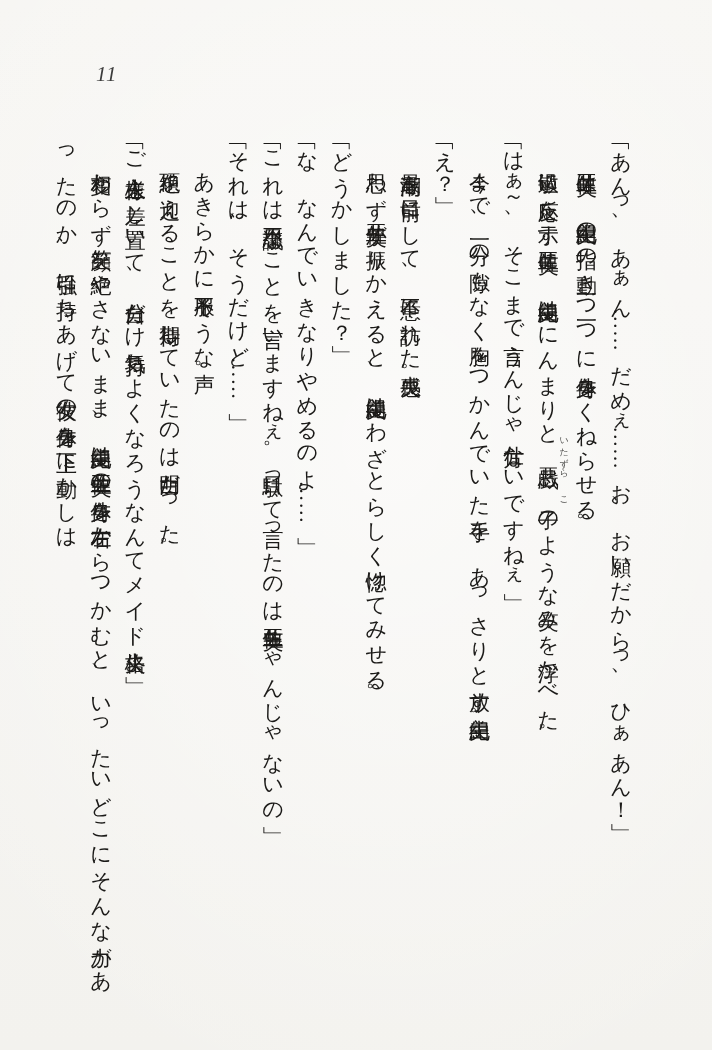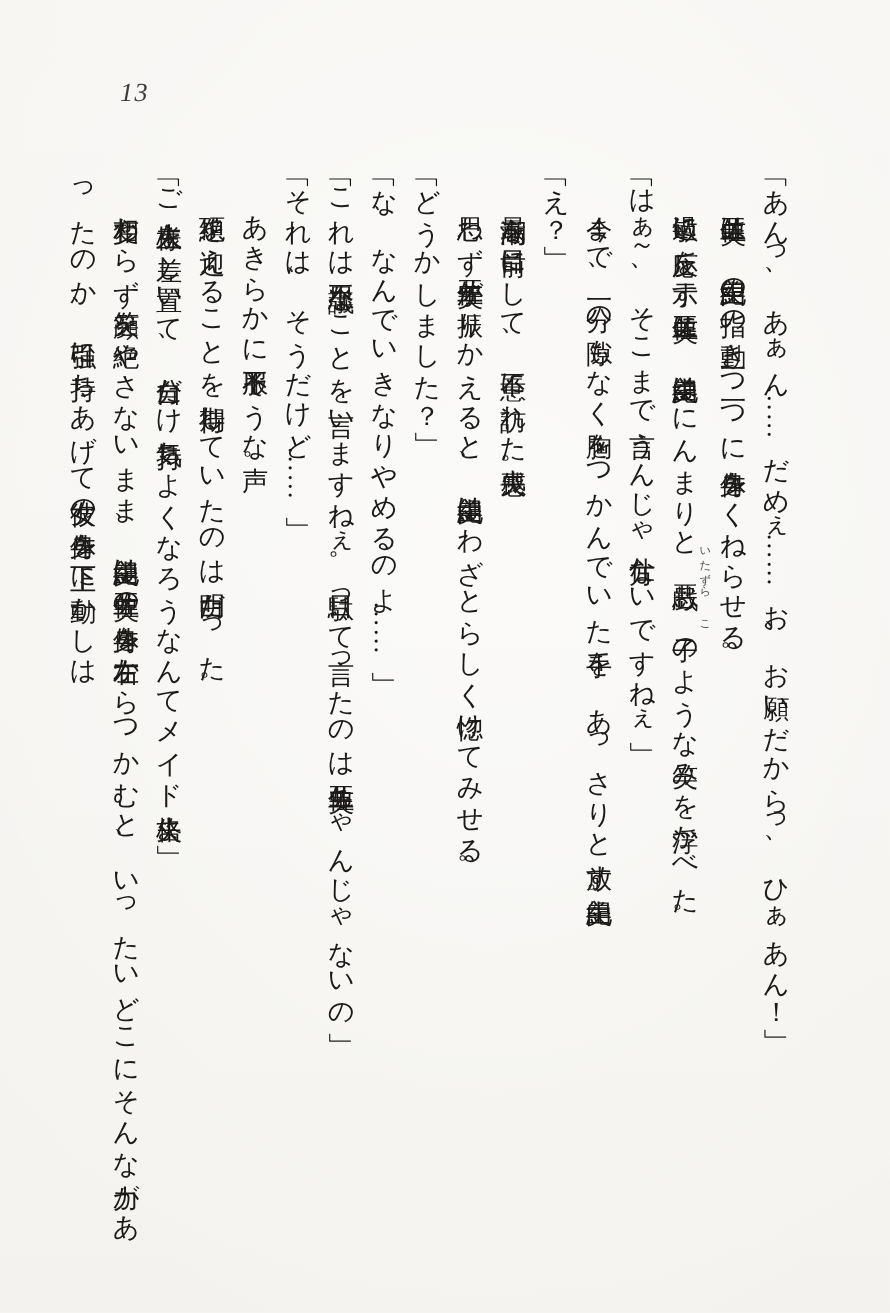--- a/index.html
+++ b/index.html
@@ -58,21 +58,21 @@
   rt {
     font-size: 9px;
     letter-spacing: 0;
     color: #4a4a48;
   }
 </style>
 </head>
 <body>
 
 <div class="page">
-  <div class="page-number">13</div>
+  <div class="page-number">11</div>
 
   <div class="novel-text">
       <p class="para dialogue">「あんっ、あぁん……だめぇ……お、お願いだからっ、ひぁあん！」</p>
       <p class="para narration">亜佐美は、美由紀の指の動き一つ一つに身体をくねらせる。</p>
       <p class="para narration">過敏に反応を示す亜佐美に、美由紀はにんまりと<ruby>悪戯<rt>いたずら</rt></ruby>っ<ruby>子<rt>こ</rt></ruby>のような笑みを浮かべた。</p>
       <p class="para dialogue">「はぁ～、そこまで言うんじゃ仕方ないですねぇ」</p>
       <p class="para narration">今まで、一分の隙もなく胸をつかんでいた手を、あっさりと放す美由紀。</p>
       <p class="para dialogue">「え？」</p>
       <p class="para narration">最高潮を目前にして、不意に訪れた喪失感。</p>
       <p class="para narration">思わず亜佐美が振りかえると、美由紀はわざとらしく惚けてみせる。</p>

